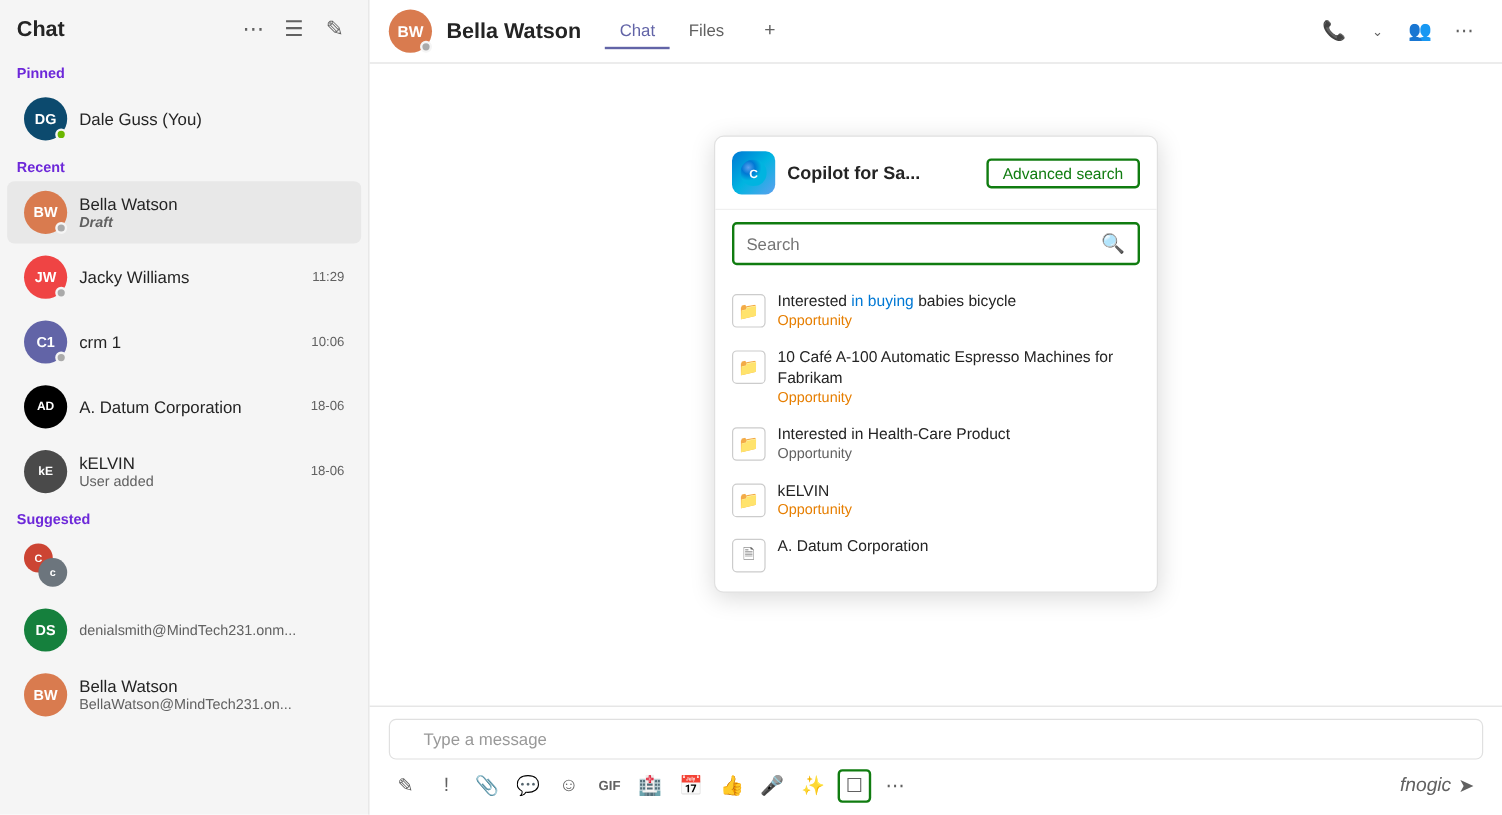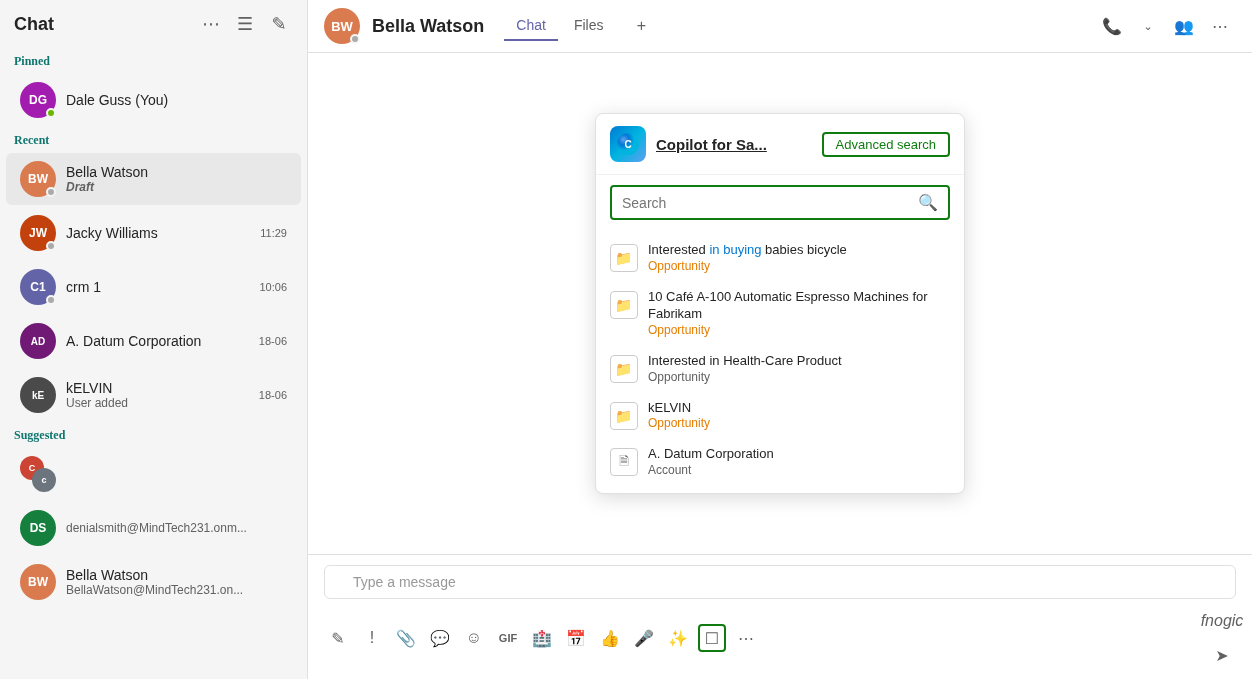--- a/index.html
+++ b/index.html
@@ -39,23 +39,22 @@
       height: 28px;
       display: flex;
       align-items: center;
       justify-content: center;
       border-radius: 4px;
     }
 
     .section-label {
       font-size: 12px;
       font-weight: 600;
-      color: #0f766e;
+      color: #6d28d9;
       padding: 6px 14px 4px;
-      font-family: Liberation Serif, serif;
     }
 
     .chat-item {
       display: flex;
       align-items: center;
       padding: 8px 14px;
       cursor: pointer;
       gap: 10px;
       border-radius: 6px;
       margin: 1px 6px;
@@ -68,25 +67,25 @@
       border-radius: 50%;
       display: flex;
       align-items: center;
       justify-content: center;
       font-size: 12px;
       font-weight: 600;
       color: #fff;
       flex-shrink: 0;
       position: relative;
     }
-    .avatar.dg { background: #a21caf; }
+    .avatar.dg { background: #0c4a6e; }
     .avatar.bw { background: #d97b4f; }
-    .avatar.jw { background: #c2410c; }
+    .avatar.jw { background: #ef4444; }
     .avatar.c1 { background: #6264a7; }
-    .avatar.ad { background: #701a75; }
+    .avatar.ad { background: #000000; }
     .avatar.ke { background: #4a4a4a; }
     .avatar.ds { background: #cc6; }
     .avatar.bw2 { background: #d97b4f; }
 
     .avatar-group {
       width: 36px;
       height: 36px;
       position: relative;
       flex-shrink: 0;
     }
@@ -177,21 +176,21 @@
       padding: 12px 14px;
       gap: 10px;
       border-bottom: 1px solid #f0f0f0;
     }
     .copilot-logo {
       width: 36px; height: 36px; border-radius: 8px;
       background: linear-gradient(135deg, #0078d4, #00b4e0, #5ea0ef);
       display: flex; align-items: center; justify-content: center;
       font-size: 18px;
     }
-    .copilot-title { font-size: 15px; font-weight: 600; color: #242424; flex: 1; text-decoration: underline; }
+    .copilot-title { font-size: 15px; font-weight: 600; color: #242424; flex: 1; }
     .adv-search-btn {
       border: 2px solid #107c10;
       color: #107c10;
       background: #fff;
       padding: 3px 12px;
       border-radius: 4px;
       font-size: 13px;
       font-weight: 500;
       cursor: pointer;
     }
@@ -253,21 +252,21 @@
       gap: 6px;
     }
     .toolbar-icons span {
       width: 28px; height: 28px; display: flex; align-items: center; justify-content: center;
       cursor: pointer; color: #616161; font-size: 16px; border-radius: 4px;
     }
     .toolbar-icons .active-tool {
       border: 2px solid #107c10;
       border-radius: 4px;
     }
-    .toolbar-right { margin-left: auto; display: flex; align-items: center; gap: 6px; flex-direction: column; }
+    .toolbar-right { margin-left: auto; display: flex; align-items: center; gap: 6px; }
     .send-btn { color: #107c10; font-size: 18px; cursor: pointer; }
     .brand-text { font-size: 11px; color: #aaa; font-style: italic; }
   </style>
 </head>
 <body>
 
 <div class="sidebar">
   <div class="sidebar-header">
     <span class="sidebar-title">Chat</span>
     <div class="sidebar-header-icons">
@@ -445,21 +444,20 @@
           <div class="result-info">
             <div class="result-name">kELVIN</div>
             <div class="result-type">Opportunity</div>
           </div>
         </div>
 
         <div class="result-item">
           <div class="result-icon" style="font-size:12px;">🗎</div>
           <div class="result-info">
             <div class="result-name">A. Datum Corporation</div>
-            <div class="result-type grey">Account</div>
           </div>
         </div>
 
       </div>
     </div>
   </div>
 
   <div class="message-bar">
     <div class="message-input">Type a message</div>
     <div class="toolbar-icons">

